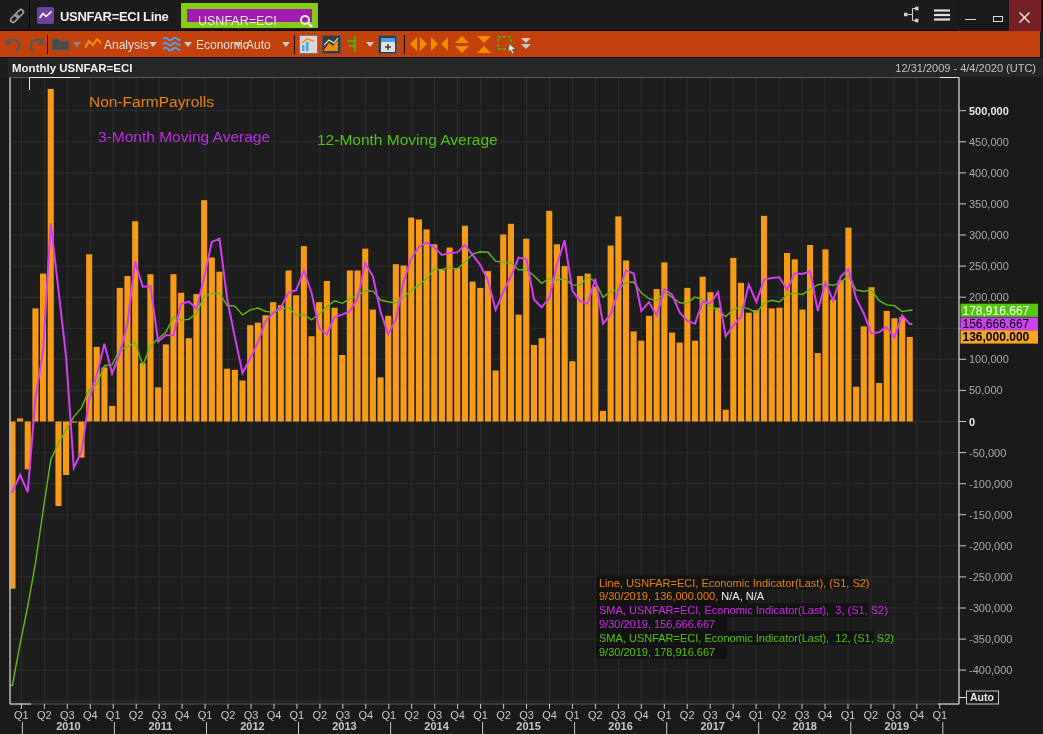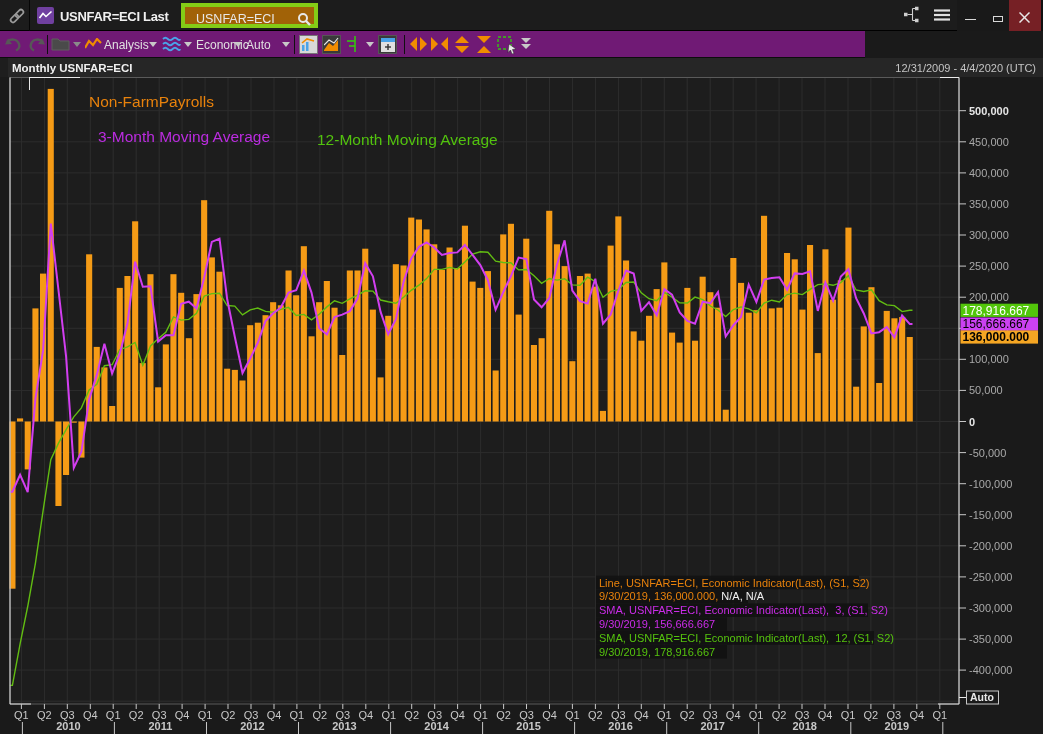--- a/index.html
+++ b/index.html
@@ -12,22 +12,22 @@
   <g stroke="#9a9a9a" stroke-width="1.7" fill="none" transform="rotate(-45 9 9)">
    <rect x="1" y="6.6" width="9" height="4.8" rx="2.4"></rect>
    <rect x="8" y="6.6" width="9" height="4.8" rx="2.4"></rect>
   </g>
  </svg>
  <div class="abs" style="left:29px;top:0;width:1px;height:31px;background:#060606"></div>
  <svg class="abs" style="left:37px;top:7px" width="17" height="17" viewBox="0 0 17 17">
   <rect width="17" height="17" rx="2" fill="#7040a0"></rect>
   <polyline points="2.5,11 6,6.5 9,9.5 14.5,4.5" fill="none" stroke="#fff" stroke-width="1.6"></polyline>
  </svg>
- <div class="abs" style="left:60px;top:9px;color:#f0f0f0;font-size:13px;font-weight:bold;letter-spacing:-0.3px">USNFAR=ECI Last</div>
- <div class="abs" style="left:181px;top:3px;width:137px;height:25px;background:#a16207;border:4px solid #84cc16">
+ <div class="abs" style="left:60px;top:9px;color:#f0f0f0;font-size:13px;font-weight:bold;letter-spacing:-0.3px">USNFAR=ECI Line</div>
+ <div class="abs" style="left:181px;top:3px;width:137px;height:25px;background:#a21caf;border:6px solid #84cc16">
   <div class="abs" style="left:11px;top:5px;color:#e8e8e8;font-size:12.5px">USNFAR=ECI</div>
   <svg class="abs" style="left:112px;top:5px" width="15" height="15" viewBox="0 0 15 15">
    <circle cx="6" cy="6" r="4" fill="none" stroke="#e8e8e8" stroke-width="2"></circle>
    <line x1="9" y1="9" x2="13" y2="13" stroke="#e8e8e8" stroke-width="2.4"></line>
   </svg>
  </div>
  <div class="abs" style="left:957px;top:0;width:52px;height:31px;background:#191919"></div>
  <svg class="abs" style="left:903px;top:5px" width="18" height="20" viewBox="0 0 18 20">
   <g fill="none" stroke="#cfcfcf" stroke-width="1.1">
    <path d="M4.5 9.5 H9.5 M9.5 3.5 V15.5 M9.5 3.5 H12 M9.5 15.5 H12"></path>
@@ -52,21 +52,21 @@
    <g stroke="#e8e8e8" stroke-width="1.5">
             <line x1="0.5" y1="0.5" x2="10.5" y2="10.5"></line>
             <line x1="10.5" y1="0.5" x2="0.5" y2="10.5"></line>
           </g>
   </svg>
  </div>
  <div class="abs" style="left:1041px;top:0;width:2px;height:31px;background:#111"></div>
 </div>
 </div>
 
-<div class="abs" style="left:0;top:31px;width:865px;height:27px;background:#701a75;border-bottom:1px solid #0d0d0d">
+<div class="abs" style="left:0;top:31px;width:1040px;height:27px;background:#c2410c;border-bottom:1px solid #0d0d0d">
  <svg class="abs" style="left:3px;top:5px" width="44" height="17" viewBox="0 0 44 17">
   <g fill="none" stroke="#575757" stroke-width="2.4">
    <path d="M4 6 C7 2.5 14 2.5 16 8 C17 11 16 13 13 14.5"></path>
    <path d="M40 6 C37 2.5 30 2.5 28 8 C27 11 28 13 31 14.5"></path>
   </g>
   <path d="M2 8.5 L9 8 L5 2.5 Z" fill="#575757"></path>
   <path d="M42 8.5 L35 8 L39 2.5 Z" fill="#575757"></path>
  </svg>
  <div class="abs" style="left:47px;top:4px;width:1px;height:19px;background:#101010"></div>
  <svg class="abs" style="left:51px;top:5px" width="20" height="16" viewBox="0 0 20 16">

